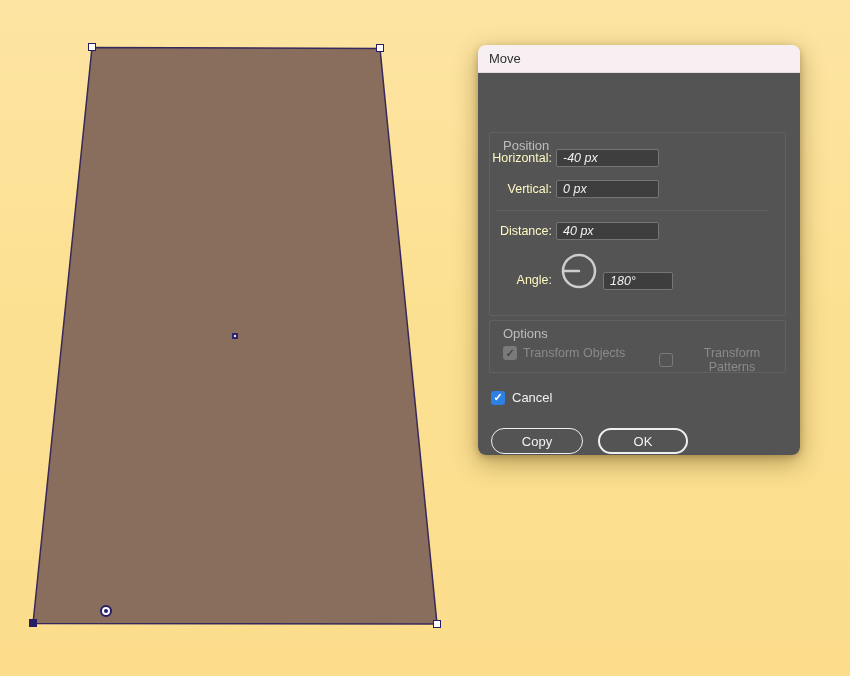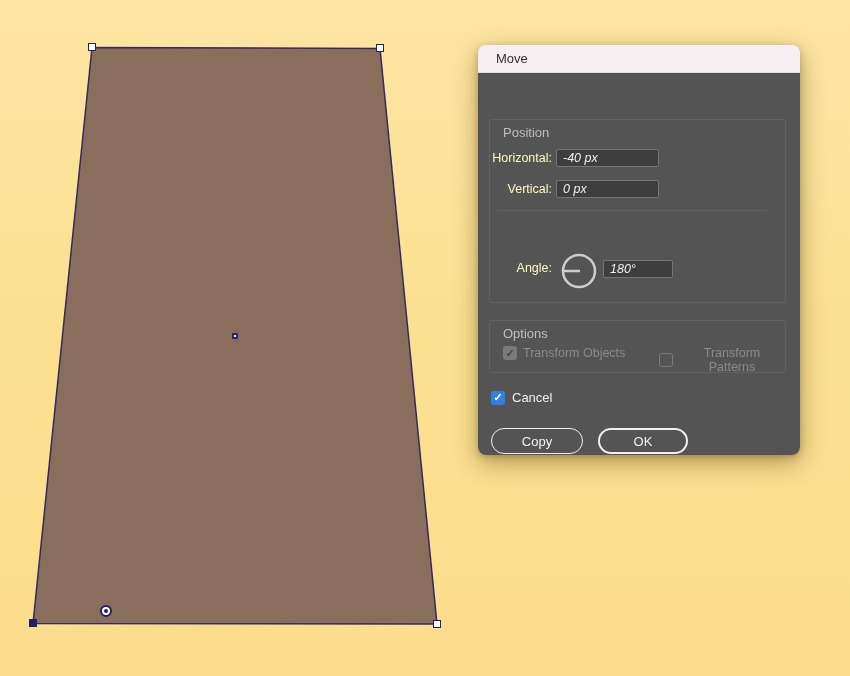--- a/index.html
+++ b/index.html
@@ -35,30 +35,30 @@
 
   
   .dialog {
     position:absolute; left:478px; top:45px; width:322px; height:410px;
     border-radius:8px; overflow:hidden;
     box-shadow:0 8px 24px rgba(90,70,20,.45), 0 2px 6px rgba(90,70,20,.30);
     font-size:13px;
   }
   .titlebar {
     height:28px; background:#F7EFF2; color:#313131;
-    display:flex; align-items:center; padding-left:18px;
+    display:flex; align-items:center; padding-left:11px;
     border-bottom:1px solid #E3DBDE;
   }
   .dialog-body { position:relative; height:382px; background:#545454; }
 
   .groupbox {
     position:absolute; left:11px; width:297px;
     border:1px solid #616161; border-radius:2px;
   }
-  .groupbox.position { top:46px; height:184px;text-align:center; }
+  .groupbox.position { top:59px; height:184px;text-align:center; }
   .groupbox.options  { top:247px; height:53px; }
   .group-heading {
     position:absolute; left:13px; top:5px;
     color:#BDBDBD; font-size:13px;
   }
 
   .field-row { position:absolute; left:0; width:100%; height:18px; }
   .field-label {
     position:absolute; left:0; top:2px; width:74px;
     text-align:right; color:#fef9c3; font-size:12.5px;
@@ -150,22 +150,26 @@
       <input class="text-field" type="text" readonly="" value="-40 px" style="">
     </div>
 
     <div class="field-row" style="top:107px;">
       <span class="field-label">Vertical:</span>
       <input class="text-field" type="text" readonly="" value="0 px" style="">
     </div>
 
     <div class="divider"></div>
 
-
-    <div class="field-row" style="top:180px;padding-left:32px;">
+    <div class="field-row" style="top:149px;">
+      <span class="field-label">Distance:</span>
+      <input class="text-field" type="text" readonly="" value="40 px" style="">
+    </div>
+
+    <div class="field-row" style="top:192px;padding-left:32px;">
       <span class="field-label" style="top:8px;">Angle:</span>
       <input class="text-field angle" style="top: 7px;" type="text" readonly="" value="180°">
     </div>
 
     <svg class="dial" viewBox="0 0 40 40">
       <circle cx="20" cy="20" r="16" fill="none" stroke="#CDCDCD" stroke-width="2.5"></circle>
       <line x1="20" y1="20" x2="4.5" y2="20" stroke="#CDCDCD" stroke-width="2.5" stroke-linecap="round"></line>
     </svg>
 
     <div class="groupbox options">

